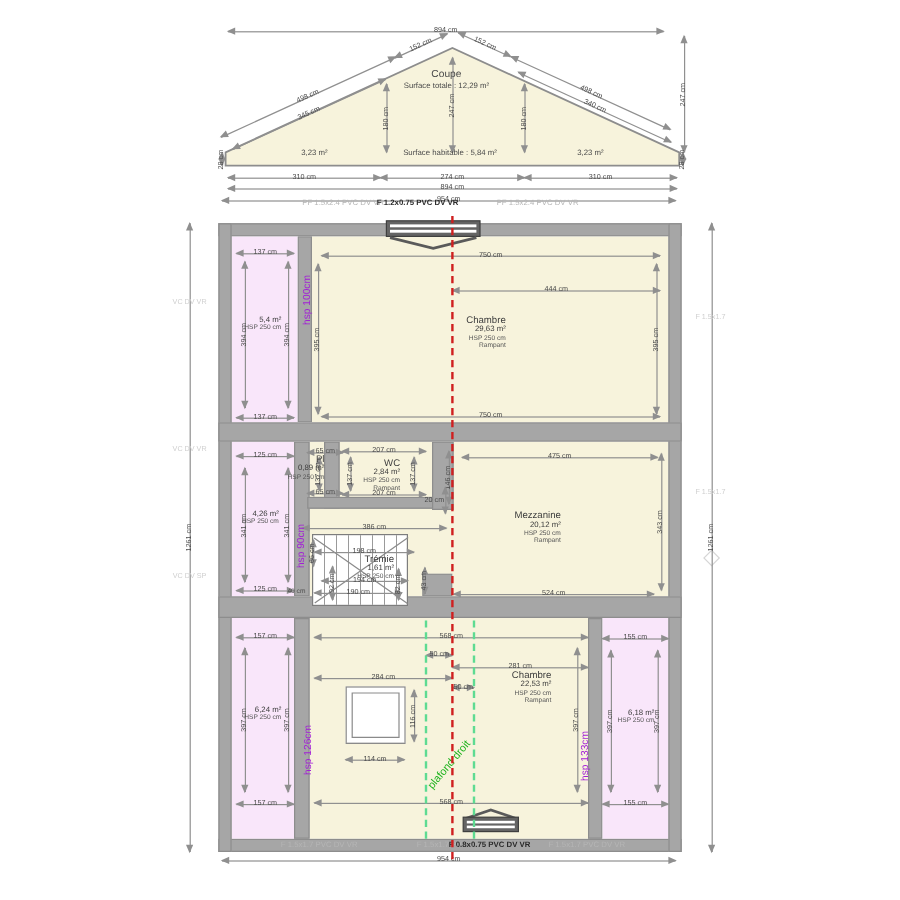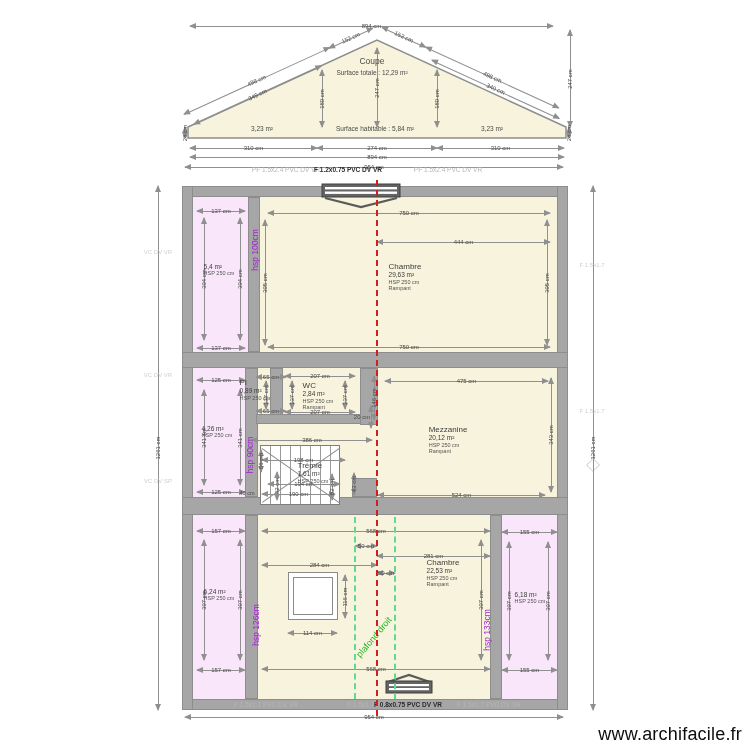--- a/index.html
+++ b/index.html
@@ -27,21 +27,21 @@
   .dim .ar{position:absolute;width:0;height:0}
   .dim.h .aL{left:-1px;top:-3px;border-top:3px solid transparent;border-bottom:3px solid transparent;border-right:7px solid #8f8f8f}
   .dim.h .aR{right:-1px;top:-3px;border-top:3px solid transparent;border-bottom:3px solid transparent;border-left:7px solid #8f8f8f}
   .dim.v .aU{top:-1px;left:-3px;border-left:3px solid transparent;border-right:3px solid transparent;border-bottom:7px solid #8f8f8f}
   .dim.v .aD{bottom:-1px;left:-3px;border-left:3px solid transparent;border-right:3px solid transparent;border-top:7px solid #8f8f8f}
   .dim .lb{position:absolute;white-space:nowrap;font-size:6px;line-height:1}
   .dim.h .lb{left:50%;top:0;transform:translate(-50%,-52%)}
   .dim.v .lb{left:0;top:50%;transform:translate(-50%,-50%) rotate(-90deg)}
   .dim.v .lb.lh{transform:translate(-105%,-50%) rotate(0deg)}
 
-  .rlbl{position:absolute;z-index:5;text-align:left;transform:translate(-50%,0);color:#3c3c3c;line-height:1.15;white-space:nowrap}
+  .rlbl{position:absolute;z-index:5;text-align:right;transform:translate(-50%,0);color:#3c3c3c;line-height:1.15;white-space:nowrap}
   .rlbl .t{font-size:8px}
   .rlbl .a{font-size:6.5px}
   .rlbl .s{font-size:5.5px;color:#555}
 
   .txt{position:absolute;z-index:6;white-space:nowrap;transform:translate(-50%,-50%)}
   .coupe-title{font-size:8.5px;color:#4a4a4a}
   .coupe-sub{font-size:6.5px;color:#4a4a4a}
   .coupe-area{font-size:6.5px;color:#4a4a4a}
   .wl-gray{font-size:6.5px;color:#b5b5b5}
   .wl-dark{font-size:6.5px;color:#2b2b2b;font-weight:bold}
@@ -81,21 +81,20 @@
 
   <div class="stairs" style="left:260px;top:445px;width:78px;height:58px">
     <div class="diag" style="left:1px;top:56px;width:95px;transform:rotate(-35deg)"></div>
     <div class="diag" style="left:1px;top:2px;width:95px;transform:rotate(35deg)"></div>
   </div>
 
   <div class="velux" style="left:288px;top:572px;width:48px;height:46px"></div>
 
   <div class="diamond" style="left:588px;top:460px"></div>
 
-  <div class="watermark">www.archifacile.fr</div>
 <div class="room fill-pink" style="left: 193px; top: 197px; width: 55px; height: 155px;"></div>
     <div class="room fill-cream" style="left: 260px; top: 197px; width: 297px; height: 155px;"></div>
     <div class="room fill-pink" style="left: 193px; top: 368px; width: 52px; height: 129px;"></div>
     <div class="room fill-cream" style="left: 258px; top: 368px; width: 299px; height: 129px;"></div>
     <div class="room fill-pink" style="left: 193px; top: 515px; width: 52px; height: 184px;"></div>
     <div class="room fill-cream" style="left: 258px; top: 515px; width: 232px; height: 184px;"></div>
     <div class="room fill-pink" style="left: 502px; top: 515px; width: 55px; height: 184px;"></div>
     <div class="wall" style="left: 182px; top: 186px; width: 386px; height: 11px;"></div>
     <div class="wall" style="left: 182px; top: 699px; width: 386px; height: 11px;"></div>
     <div class="wall" style="left: 182px; top: 186px; width: 11px; height: 524px;"></div>

